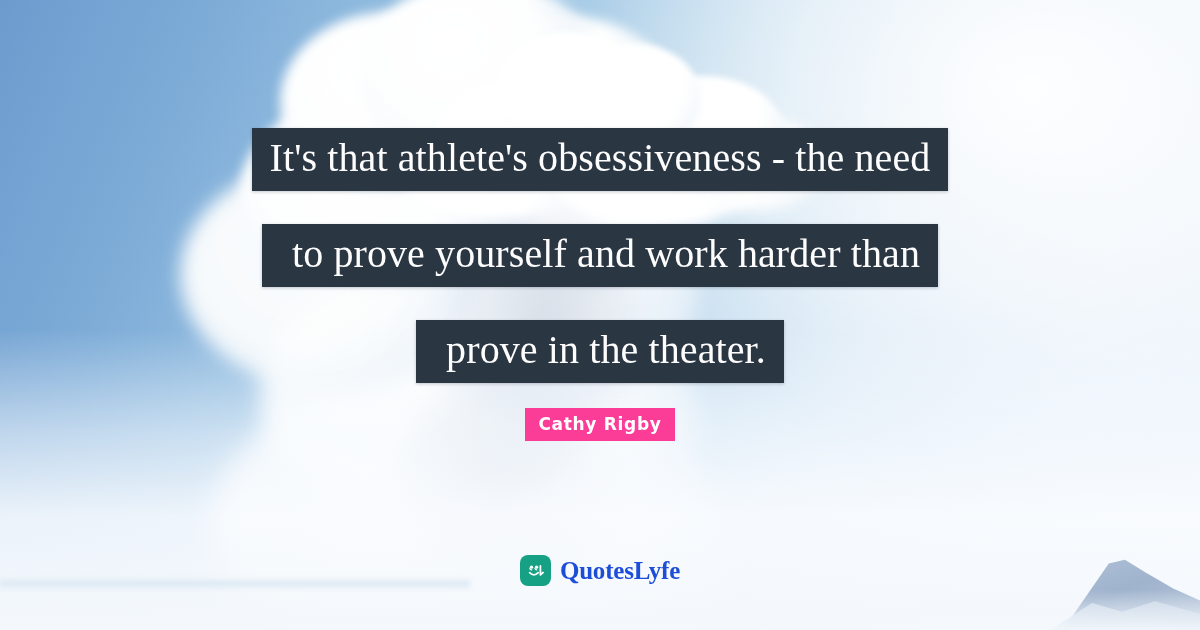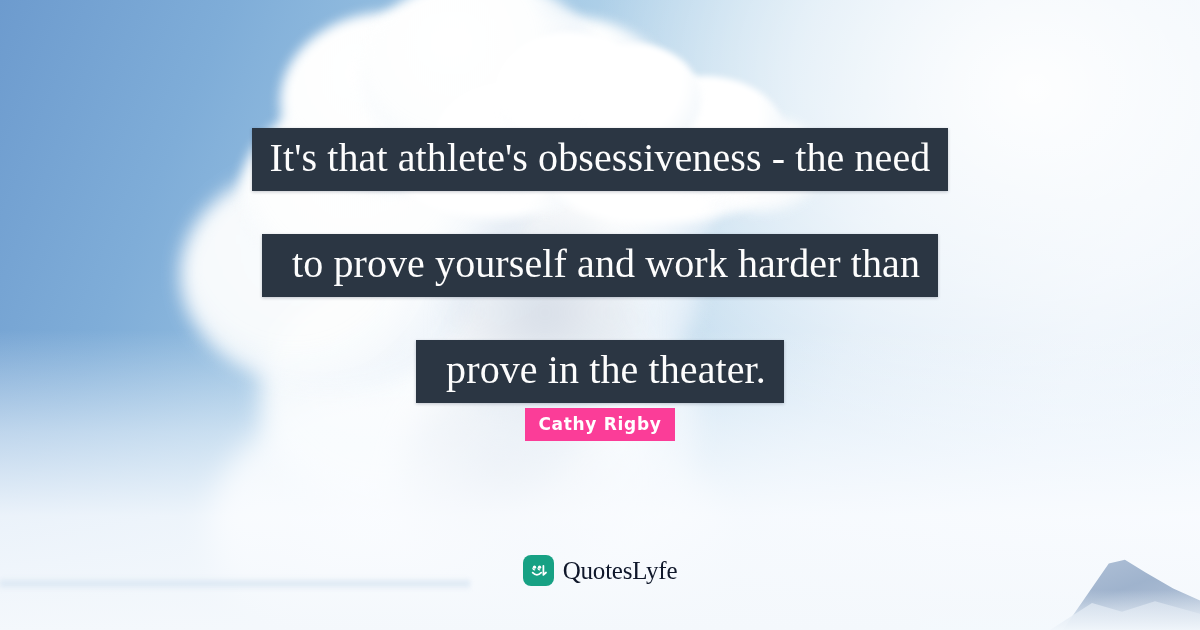--- a/index.html
+++ b/index.html
@@ -100,21 +100,21 @@
     display:inline-block;
     background:#2b3643;
     color:#fdfdfd;
     font-size:40px;
     line-height:1.0;
     letter-spacing:.1px;
     padding:10px 18px 13px 18px;
     white-space:nowrap;
     box-shadow:0 1px 3px rgba(30,45,65,0.25);
   }
-  .qline + .qline { margin-top:19px;padding-left:30px; }
+  .qline + .qline { margin-top:9px;padding-left:30px; }
 
   .author-wrap { position:absolute; left:0; right:0; top:408px; text-align:center; }
   .author {
     display:inline-block;
     background:#fb3d98;
     color:#ffffff;
     font-family:"DejaVu Sans", sans-serif;
     font-size:17px;
     letter-spacing:.7px;
     padding:6px 13px 7px 13px;
@@ -126,21 +126,21 @@
     position:absolute; left:0; right:0; top:555px;
     display:flex; align-items:center; justify-content:center; gap:9px;
   }
   .brand-mark {
     width:31px; height:31px; border-radius:8px;
     background:#17a184;
     display:flex; align-items:center; justify-content:center;
   }
   .brand-name {
     font-family:"Liberation Serif", serif;
-    font-weight:normal; font-size:25px; color:#0f172a; letter-spacing:-.2px;
+    font-weight:bold; font-size:25px; color:#1d4ed8; letter-spacing:-.2px;
   }
 </style>
 </head>
 <body>
 
 <div class="photo">
 
   <div class="plume">
     <div class="blob b12"></div>
     <div class="blob b11"></div>

